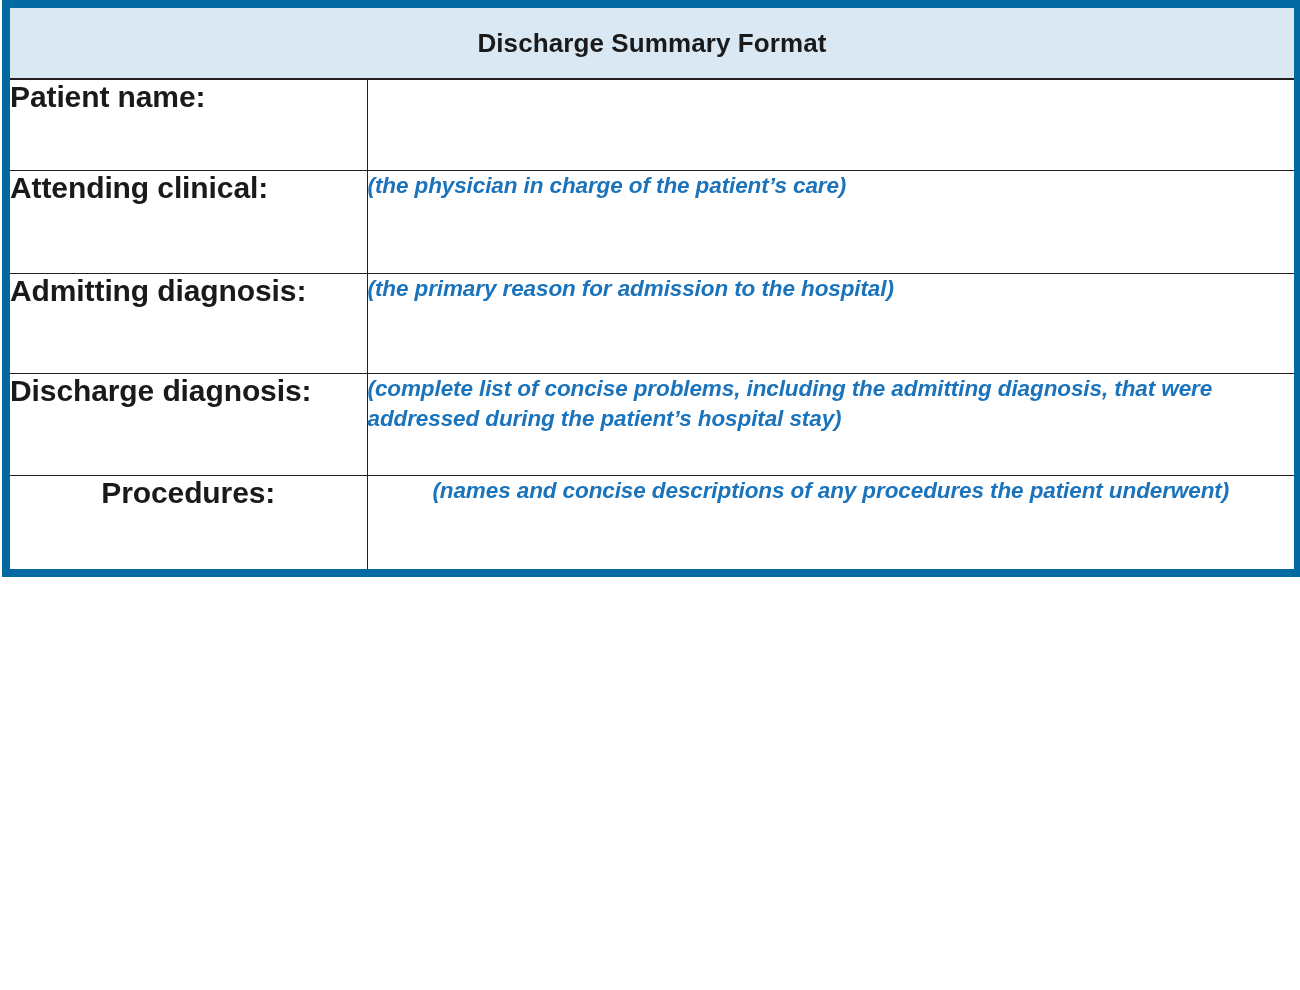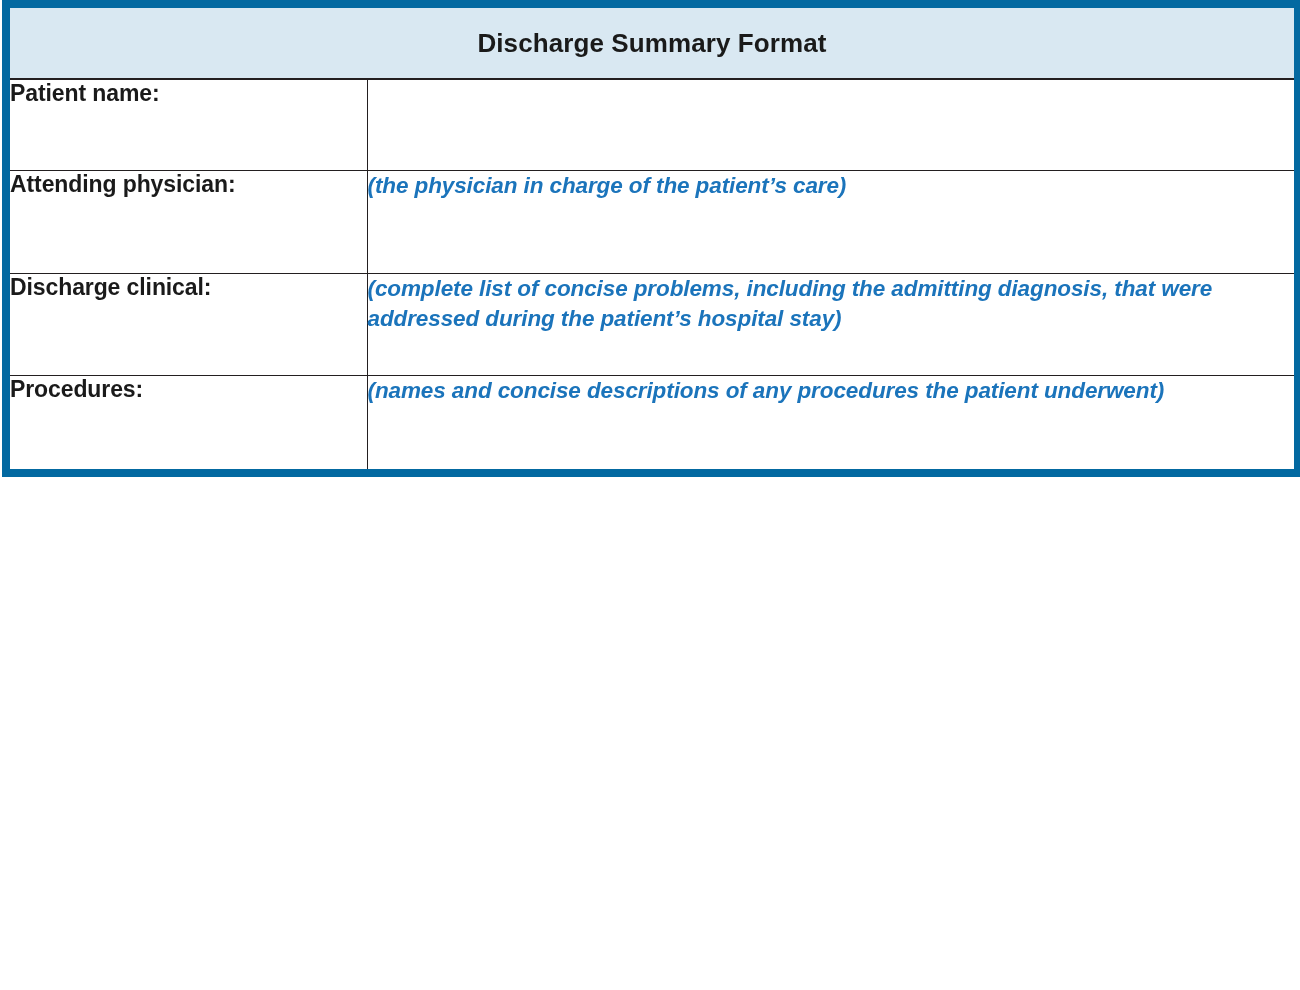--- a/index.html
+++ b/index.html
@@ -58,21 +58,21 @@
 
   td.label-cell {
     padding: 20px 12px 10px 24px;
   }
   td.desc-cell {
     padding: 20px 18px 10px 25px;
     margin-top: 12px;
   }
 
   .label-text {
-    font-size: 23px;
+    font-size: 30px;
     font-weight: 700;
     color: #1a1a1a;
     line-height: 1.16;
     letter-spacing: -0.1px;
     white-space: nowrap;
   }
 
   .desc-text {
     font-size: 22.5px;
     font-weight: 700;
@@ -84,21 +84,21 @@
   .desc-text:empty { display: none; }
 
   
   tr.r-1 td { height: 90px; }
   tr.r-2 td { height: 101px; }
   tr.r-3 td { height: 101px; }
   tr.r-4 td { height: 102px; }
   tr.r-5 td { height: 99px; }
   tr.r-6 td { height: 101px; }
   tr.r-7 td { height: 95px; }
-  tr.r-8 td { height: 93px; }
+  tr.r-8 td { height: 93px; text-align: center; }
   tr.r-9 td { height: 100px; }
 </style>
 </head>
 <body>
 
 <div class="sheet">
 
   <table class="ds-table">
     <colgroup>
       <col class="c-label">
@@ -119,31 +119,39 @@
         </td>
         <td class="desc-cell">
           
         </td>
       </tr>
 
 
 
       <tr class="data-row r-4">
         <td class="label-cell">
-          <div class="label-text">Attending physician:</div>
+          <div class="label-text">Attending clinical:</div>
         </td>
         <td class="desc-cell">
           <div class="desc-text">(the physician in charge of the patient’s care)</div>
         </td>
       </tr>
 
+      <tr class="data-row r-5">
+        <td class="label-cell">
+          <div class="label-text">Admitting diagnosis:</div>
+        </td>
+        <td class="desc-cell">
+          <div class="desc-text">(the primary reason for admission to the hospital)</div>
+        </td>
+      </tr>
 
       <tr class="data-row r-6">
         <td class="label-cell">
-          <div class="label-text">Discharge clinical:</div>
+          <div class="label-text">Discharge diagnosis:</div>
         </td>
         <td class="desc-cell">
           <div class="desc-text">(complete list of concise problems, including the admitting diagnosis, that were addressed during the patient’s hospital stay)</div>
         </td>
       </tr>
 
 
       <tr class="data-row r-8">
         <td class="label-cell">
           <div class="label-text">Procedures:</div>

